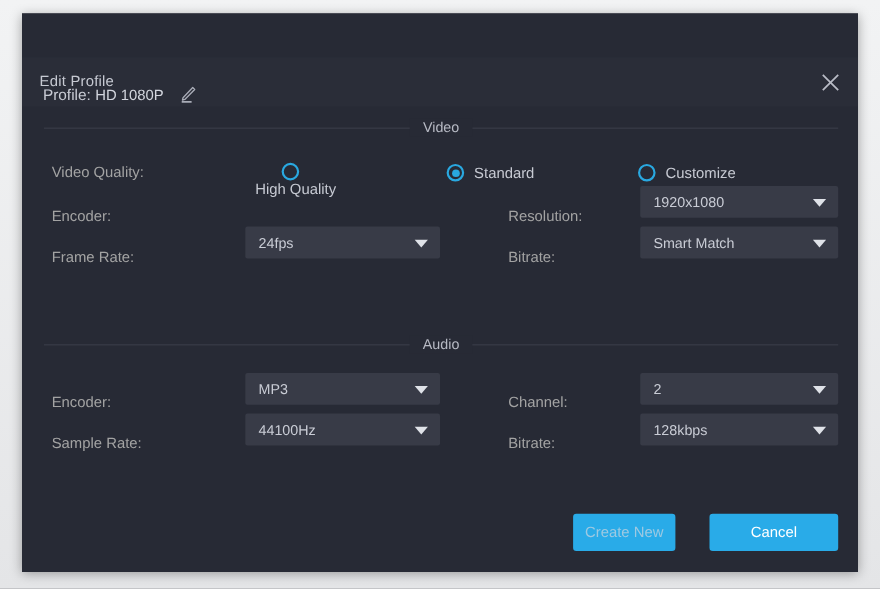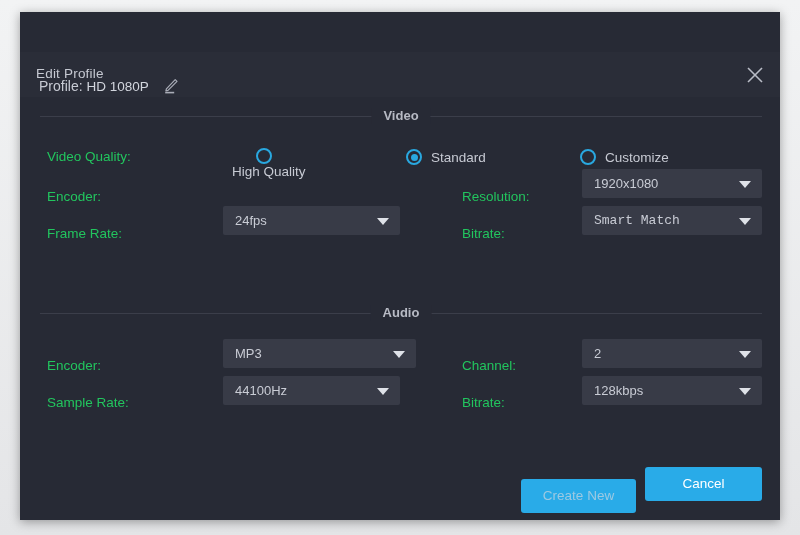--- a/index.html
+++ b/index.html
@@ -85,21 +85,20 @@
     cursor: pointer;
     display: block;
   }
 
   
   .section-head {
     position: absolute;
     left: 20px;
     width: 722px;
     height: 16px;
-    font-weight: bold;
   }
   .section-head .rule {
     position: absolute;
     left: 0;
     top: 8px;
     width: 722px;
     height: 1px;
     background: #3b3e4a;
   }
   .section-head .caption {
@@ -111,21 +110,21 @@
     background: #272a35;
     font-size: 13px;
     color: #b7bac4;
     line-height: 16px;
   }
 
   
   .field-label {
     position: absolute;
     font-size: 13.5px;
-    color: #22c55e;
+    color: #a3a3a3;
     line-height: 16px;
     white-space: pre;
   }
 
   .select {
     position: absolute;
     height: 29px;
     background: #383b47;
     border-radius: 2px;
     cursor: pointer;
@@ -257,32 +256,32 @@
       <span class="arrow"></span>
     </div>
 
     <div class="field-label" style="left:442px; top:177px;">Resolution:</div>
     <div class="select" style="left:562px; top:157px; width:180px;">
       <span class="val">1920x1080</span>
       <span class="arrow"></span>
     </div>
 
     <div class="field-label" style="left:442px; top:214px;">Bitrate:</div>
-    <div class="select" style="left:562px; top:194px; width:180px;font-family:Liberation Mono, monospace;">
+    <div class="select" style="left:562px; top:194px; width:180px;">
       <span class="val">Smart Match</span>
       <span class="arrow"></span>
     </div>
 
     <div class="section-head" style="top:293px;">
       <div class="rule"></div>
       <div class="caption">Audio</div>
     </div>
 
     <div class="field-label" style="left:27px; top:346px;">Encoder:</div>
-    <div class="select" style="left:203px; top:327px; width:193px;">
+    <div class="select" style="left:203px; top:327px; width:167px;padding-left:10px;">
       <span class="val">MP3</span>
       <span class="arrow"></span>
     </div>
 
     <div class="field-label" style="left:27px; top:383px;">Sample Rate:</div>
     <div class="select" style="left:203px; top:364px; width:177px;">
       <span class="val">44100Hz</span>
       <span class="arrow"></span>
     </div>
 
@@ -291,17 +290,17 @@
       <span class="val">2</span>
       <span class="arrow"></span>
     </div>
 
     <div class="field-label" style="left:442px; top:383px;">Bitrate:</div>
     <div class="select" style="left:562px; top:364px; width:180px;">
       <span class="val">128kbps</span>
       <span class="arrow"></span>
     </div>
 
-    <div class="btn disabled" style="left:501px; top:455px; width:115px;margin-top:12px;">Create New</div>
+    <div class="btn disabled" style="left:501px; top:455px; width:93px;">Create New</div>
     <div class="btn" style="left:625px; top:455px; width:117px;">Cancel</div>
 
   </div>
 </div>
 
 </body></html>

